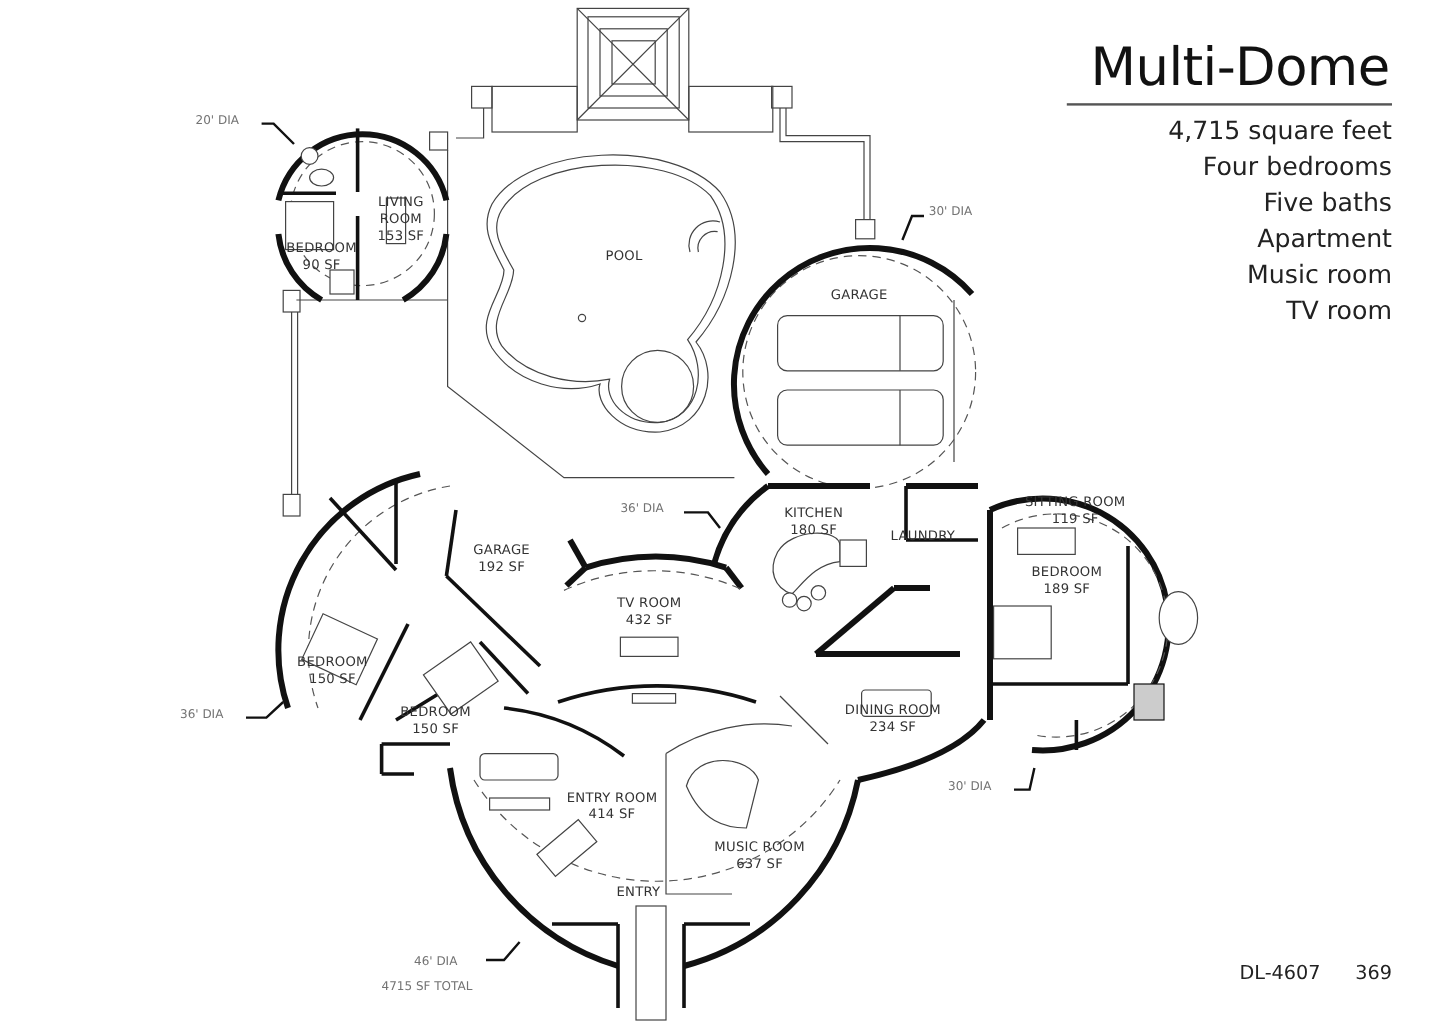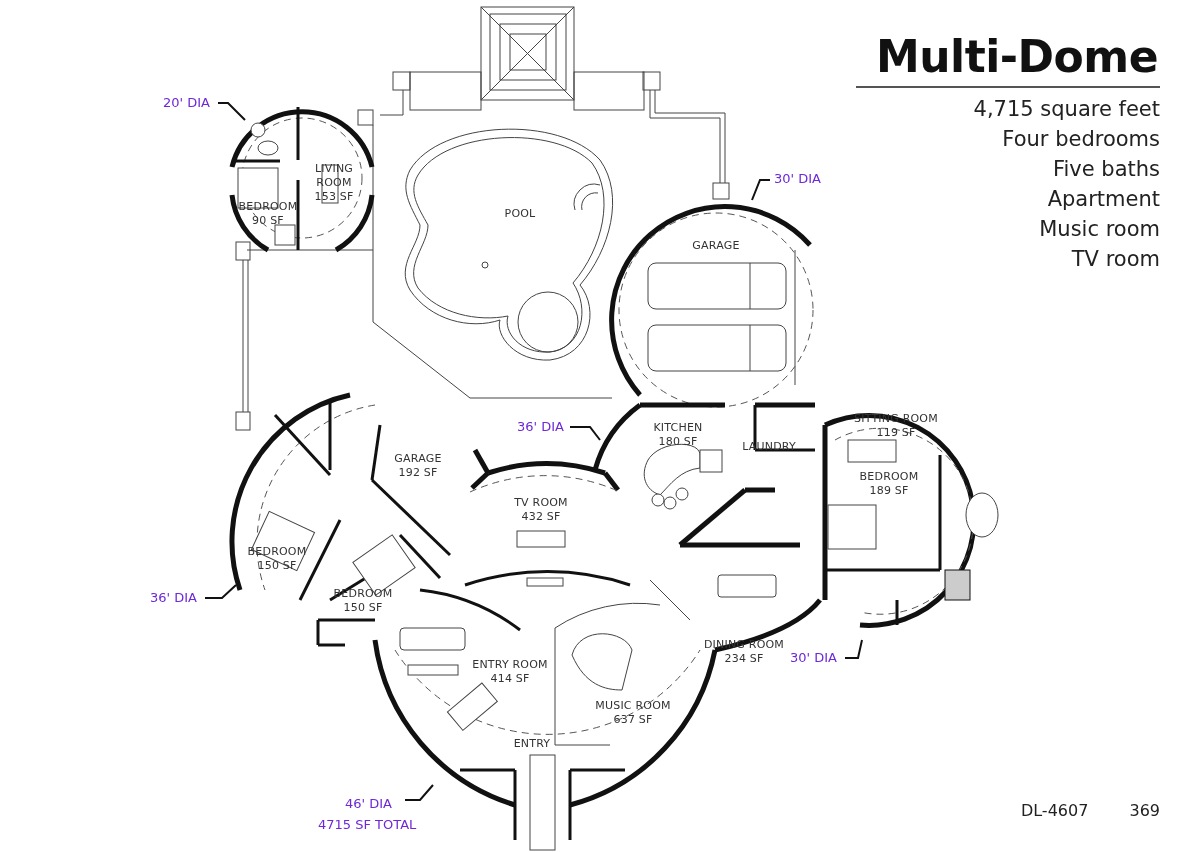--- a/index.html
+++ b/index.html
@@ -6,28 +6,28 @@
   body { width: 1200px; height: 852px; position: relative; overflow: hidden;
          font-family: "DejaVu Sans", sans-serif; color: #222; }
   svg.plan { position: absolute; left: 0; top: 0; width: 1200px; height: 852px; }
   .wall { fill: none; stroke: #111; stroke-width: 5; }
   .wall-thin { fill: none; stroke: #111; stroke-width: 3; }
   .line { fill: none; stroke: #444; stroke-width: 1; }
   .dash { fill: none; stroke: #555; stroke-width: 1; stroke-dasharray: 7 5; }
   .furn { fill: #fff; stroke: #444; stroke-width: 1; }
   .room-label { position: absolute; font-size: 11px; text-align: center; line-height: 14px;
                 color: #333; white-space: nowrap; transform: translateX(-50%); letter-spacing: 0.2px; }
-  .dia-label { position: absolute; font-size: 13px; color: #6d28d9; white-space: nowrap; }
+  .dia-label { position: absolute; font-size: 10px; color: #737373; white-space: nowrap; }
   .title-block { position: absolute; right: 40px; top: 30px; text-align: right; }
-  .title { font-family: "DejaVu Sans", sans-serif; font-size: 44px; font-weight: 700; color: #111;
+  .title { font-family: "DejaVu Sans", sans-serif; font-size: 44px; font-weight: 400; color: #111;
            letter-spacing: -0.5px; line-height: 54px; padding: 0 2px 2px 20px;
            border-bottom: 2px solid #555; margin-bottom: 6px; }
   .feature { font-size: 21px; line-height: 30px; color: #222; }
   .footer { position: absolute; right: 40px; bottom: 32px; font-size: 16px; color: #222; }
-  .footer span { margin-left: 36px; }
+  .footer span { margin-left: 24px; }
 </style>
 </head>
 <body>
 
 <svg class="plan" viewBox="0 0 1200 852">
 
   <g>
     <rect class="line" x="481" y="7" width="93" height="93"></rect>
     <line class="line" x1="481" y1="7" x2="574" y2="100"></line>
     <line class="line" x1="574" y1="7" x2="481" y2="100"></line>
@@ -223,21 +223,21 @@
   <div>189 SF</div>
 </div>
 <div class="room-label" style="left:277px;top:545px;">
   <div>BEDROOM</div>
   <div>150 SF</div>
 </div>
 <div class="room-label" style="left:363px;top:587px;">
   <div>BEDROOM</div>
   <div>150 SF</div>
 </div>
-<div class="room-label" style="left:744px;top:638px;">
+<div class="room-label" style="left:744px;top:585px;">
   <div>DINING ROOM</div>
   <div>234 SF</div>
 </div>
 <div class="room-label" style="left:510px;top:658px;">
   <div>ENTRY ROOM</div>
   <div>414 SF</div>
 </div>
 <div class="room-label" style="left:633px;top:699px;">
   <div>MUSIC ROOM</div>
   <div>637 SF</div>

